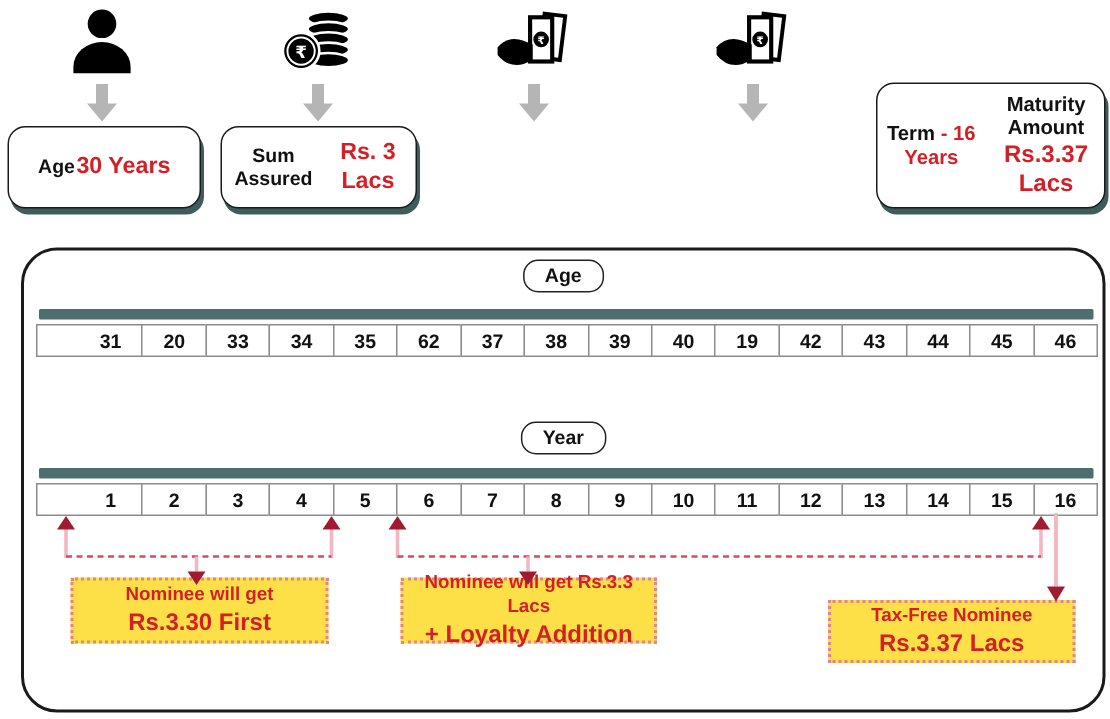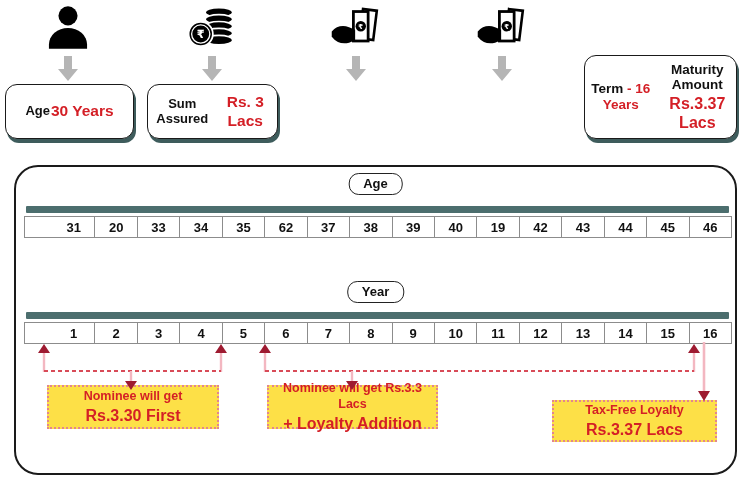--- a/index.html
+++ b/index.html
@@ -175,21 +175,21 @@
     <div class="l1">Nominee will get</div>
     <div class="l2">Rs.3.30 First</div>
   </div>
 
   <div class="note" style="left:267px;top:385px;width:171px;height:44px;">
     <div class="l1">Nominee will get Rs.3.3 Lacs</div>
     <div class="l2 small">+ Loyalty Addition</div>
   </div>
 
   <div class="note" style="left:552px;top:400px;width:165px;height:42px;">
-    <div class="l1">Tax-Free Loyalty</div>
+    <div class="l1">Tax-Free Nominee</div>
     <div class="l2">Rs.3.37 Lacs</div>
   </div>
 
   <svg class="overlay" viewBox="0 0 740 479">
 
     <g stroke="#f3b7c1" stroke-width="2.4">
       <line x1="44" y1="352" x2="44" y2="372"></line>
       <line x1="221" y1="352" x2="221" y2="372"></line>
       <line x1="265" y1="352" x2="265" y2="372"></line>
       <line x1="694" y1="352" x2="694" y2="372"></line>

